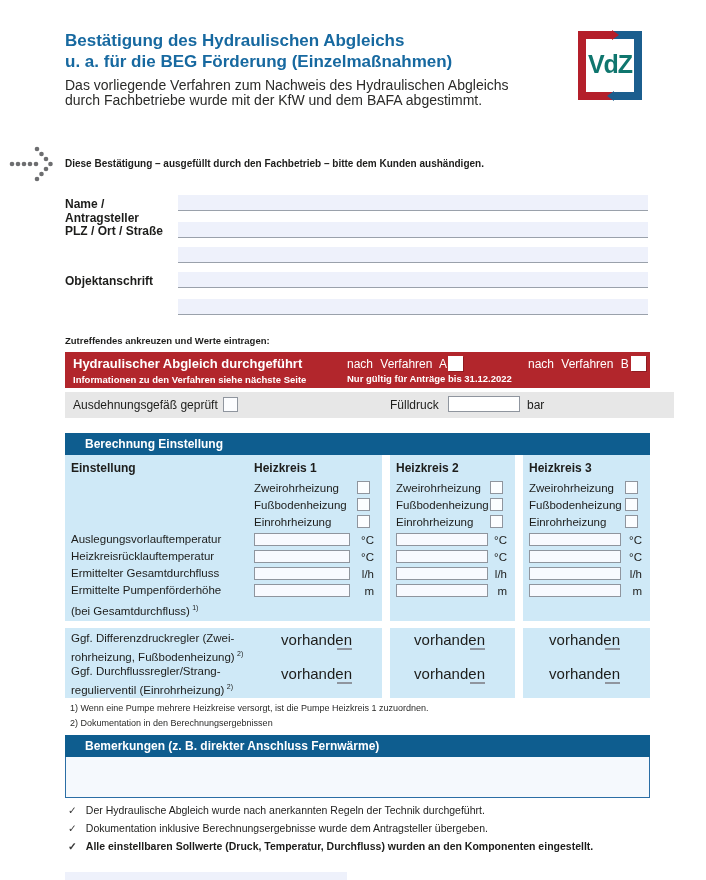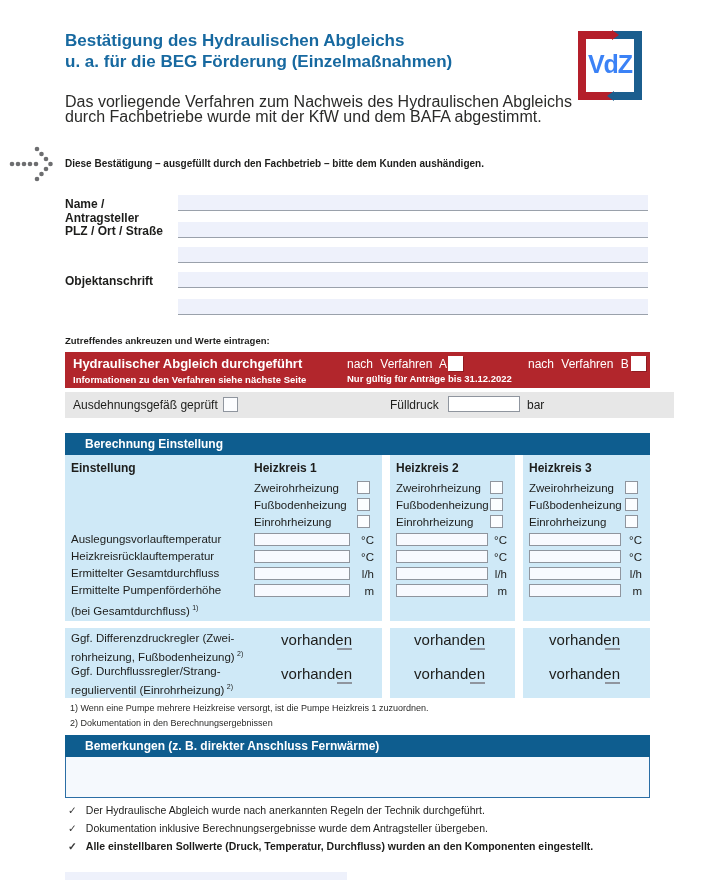--- a/index.html
+++ b/index.html
@@ -7,23 +7,23 @@
         font-family:"Liberation Sans",sans-serif;color:#1d1d1b;}
   .abs{position:absolute;}
 
   
   .title{left:65px;top:30px;font-size:17px;line-height:21px;font-weight:bold;color:#1769a0;}
   .logo{left:578px;top:31px;width:64px;height:69px;}
   .logo-red{position:absolute;left:0;top:0;bottom:0;width:35px;border:8px solid #b41f2a;border-right:none;box-sizing:border-box;}
   .logo-blue{position:absolute;right:0;top:0;bottom:0;width:29px;border:8px solid #1b5e8e;border-left:none;box-sizing:border-box;}
   .logo-notch-top{position:absolute;left:34px;top:-1px;width:0;height:0;border-top:5px solid transparent;border-bottom:5px solid transparent;border-left:7px solid #b41f2a;}
   .logo-notch-bottom{position:absolute;right:28px;bottom:-1px;width:0;height:0;border-top:5px solid transparent;border-bottom:5px solid transparent;border-right:7px solid #1b5e8e;}
-  .logo-text{position:absolute;left:0;right:0;top:19px;text-align:center;font-size:25px;font-weight:bold;color:#3b82f6;letter-spacing:-1px;}
-
-  .intro{left:65px;top:94px;font-size:16px;line-height:15px;color:#2b2b29;}
+  .logo-text{position:absolute;left:0;right:0;top:19px;text-align:center;font-size:25px;font-weight:bold;color:#0f766e;letter-spacing:-1px;}
+
+  .intro{left:65px;top:78px;font-size:14px;line-height:15px;color:#2b2b29;}
   .note-text{left:65px;top:158px;font-size:10px;font-weight:bold;}
   .note-icon{left:8px;top:145px;}
 
   
   .f-label{left:65px;width:112px;font-size:12px;font-weight:bold;}
   .f-input{left:178px;width:470px;height:16px;background:#eef1fb;border:none;border-bottom:1px solid #9aa1ab;padding:0 4px;font-size:12px;font-family:"Liberation Sans",sans-serif;box-sizing:border-box;}
 
   .instruction{left:65px;top:335px;font-size:9.5px;font-weight:bold;}
 
   

